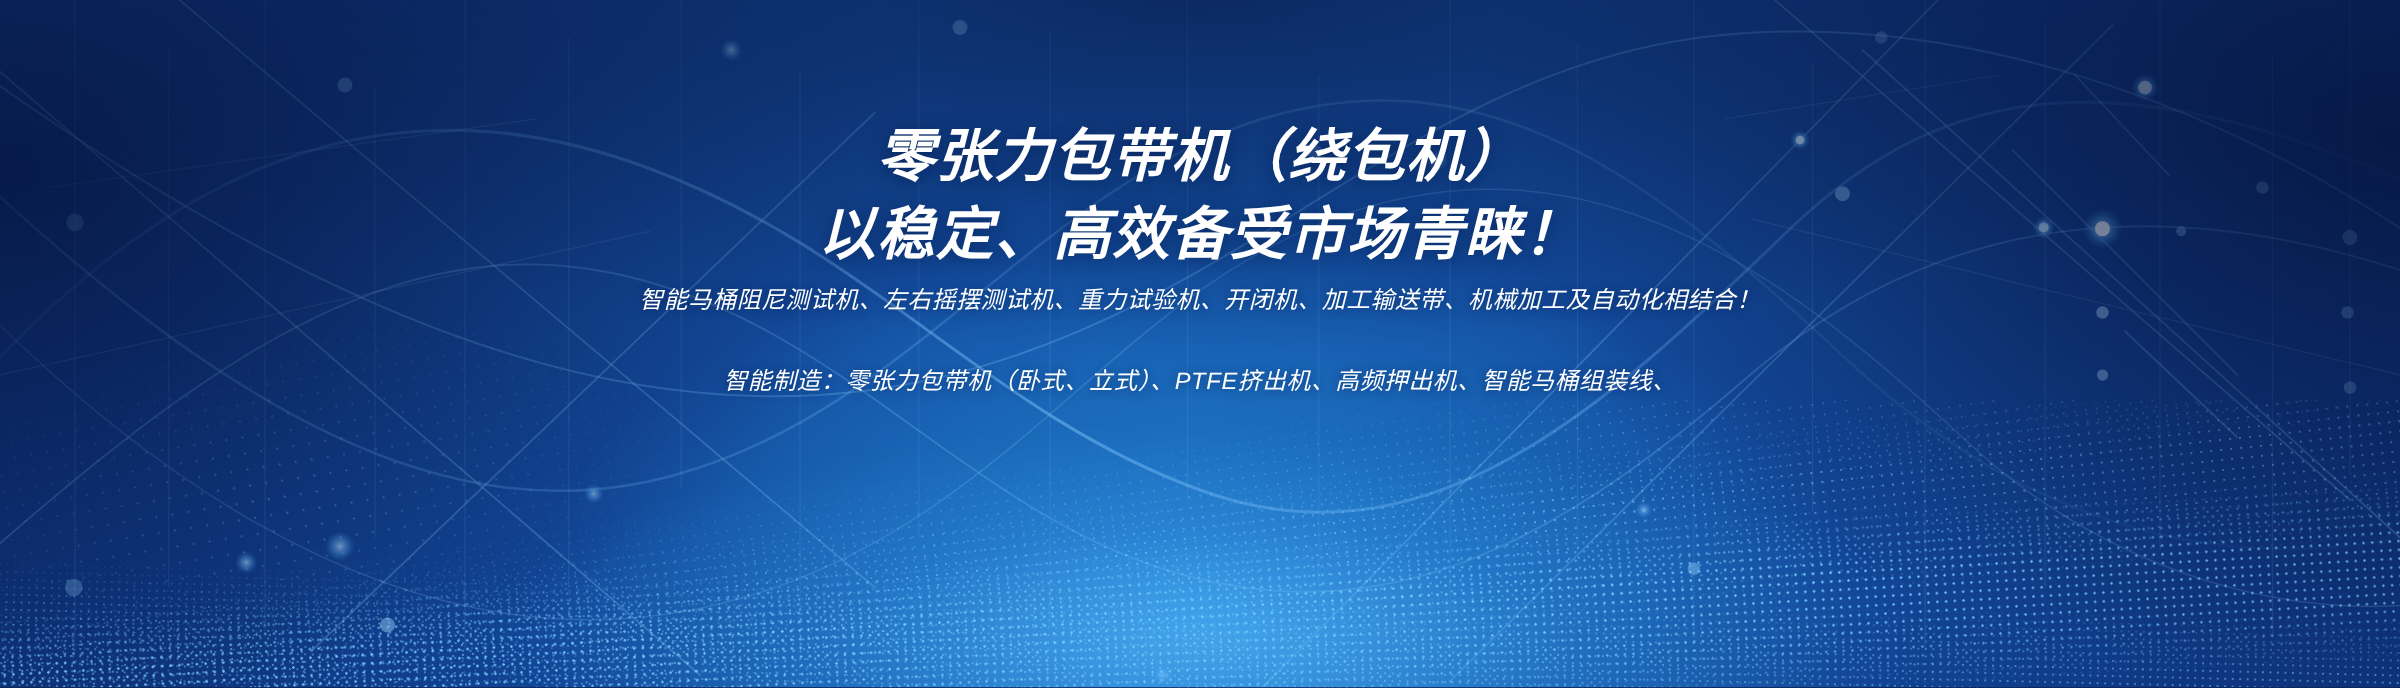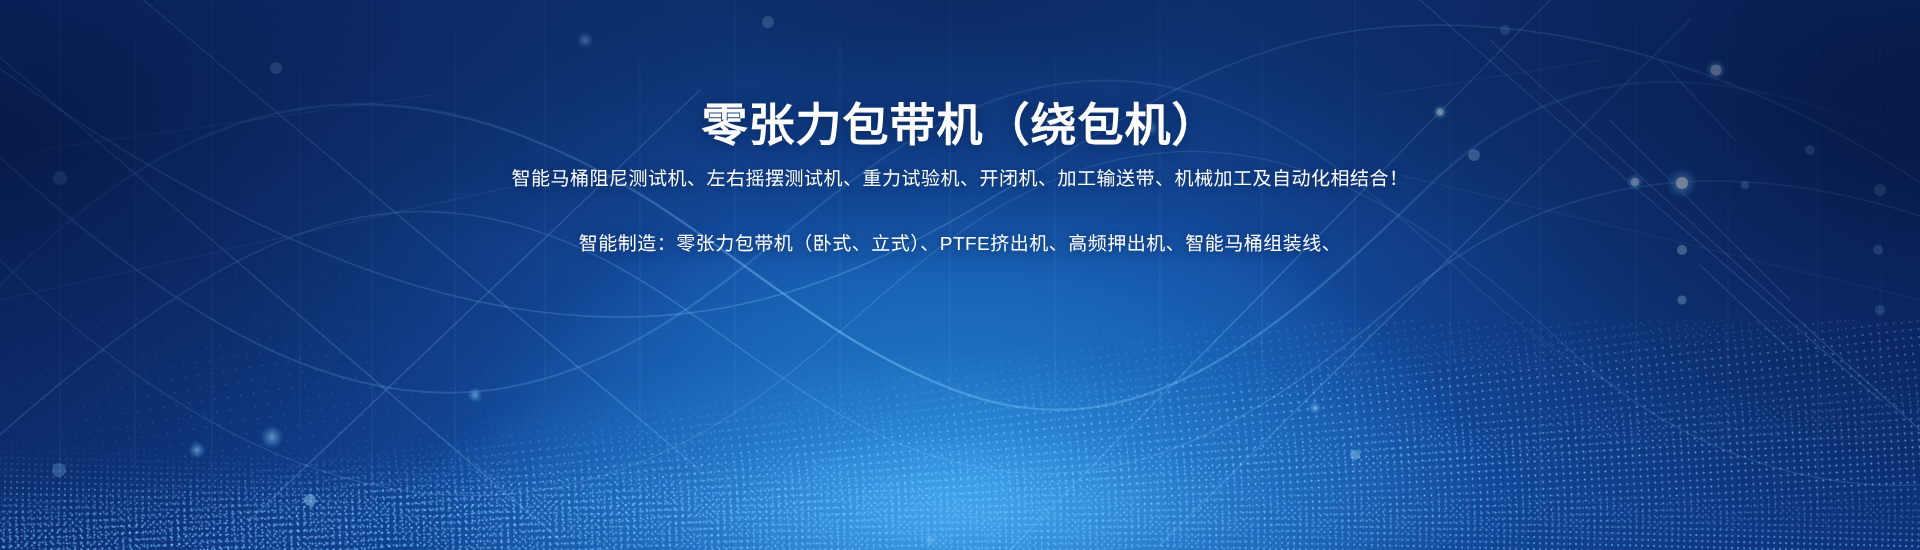--- a/index.html
+++ b/index.html
@@ -68,20 +68,21 @@
     pointer-events:none;
   }
 
   
   .content{
     position:absolute; inset:0;
     display:flex; flex-direction:column;
     align-items:center; justify-content:flex-start;
     padding-top:96px;
     text-align:center;
+    font-style:italic;
   }
   .headline{
     color:#ffffff;
     font-weight:700;
     font-size:46px;
     line-height:1.30;
     letter-spacing:1px;
     text-shadow:0 2px 14px rgba(3,24,70,0.55);
     white-space:nowrap;
   }
@@ -217,17 +218,18 @@
     <div class="mesh-band mesh-b3"></div>
     <div class="mesh-band mesh-b2"></div>
     <div class="mesh-band mesh-b1"></div>
     <div class="mesh-band mesh-b4"></div>
   </div>
 
   <div class="bg-vignette"></div>
 
   <div class="content">
     <div class="headline">零张力包带机（绕包机）</div>
+    <div class="headline headline-2">以稳定、高效备受市场青睐！</div>
     <div class="subtitle" style="margin-top:4px">智能马桶阻尼测试机、左右摇摆测试机、重力试验机、开闭机、加工输送带、机械加工及自动化相结合！</div>
     <div class="subtitle">智能制造：零张力包带机（卧式、立式）、PTFE挤出机、高频押出机、智能马桶组装线、</div>
   </div>
 
 </div>
 
 </body></html>

